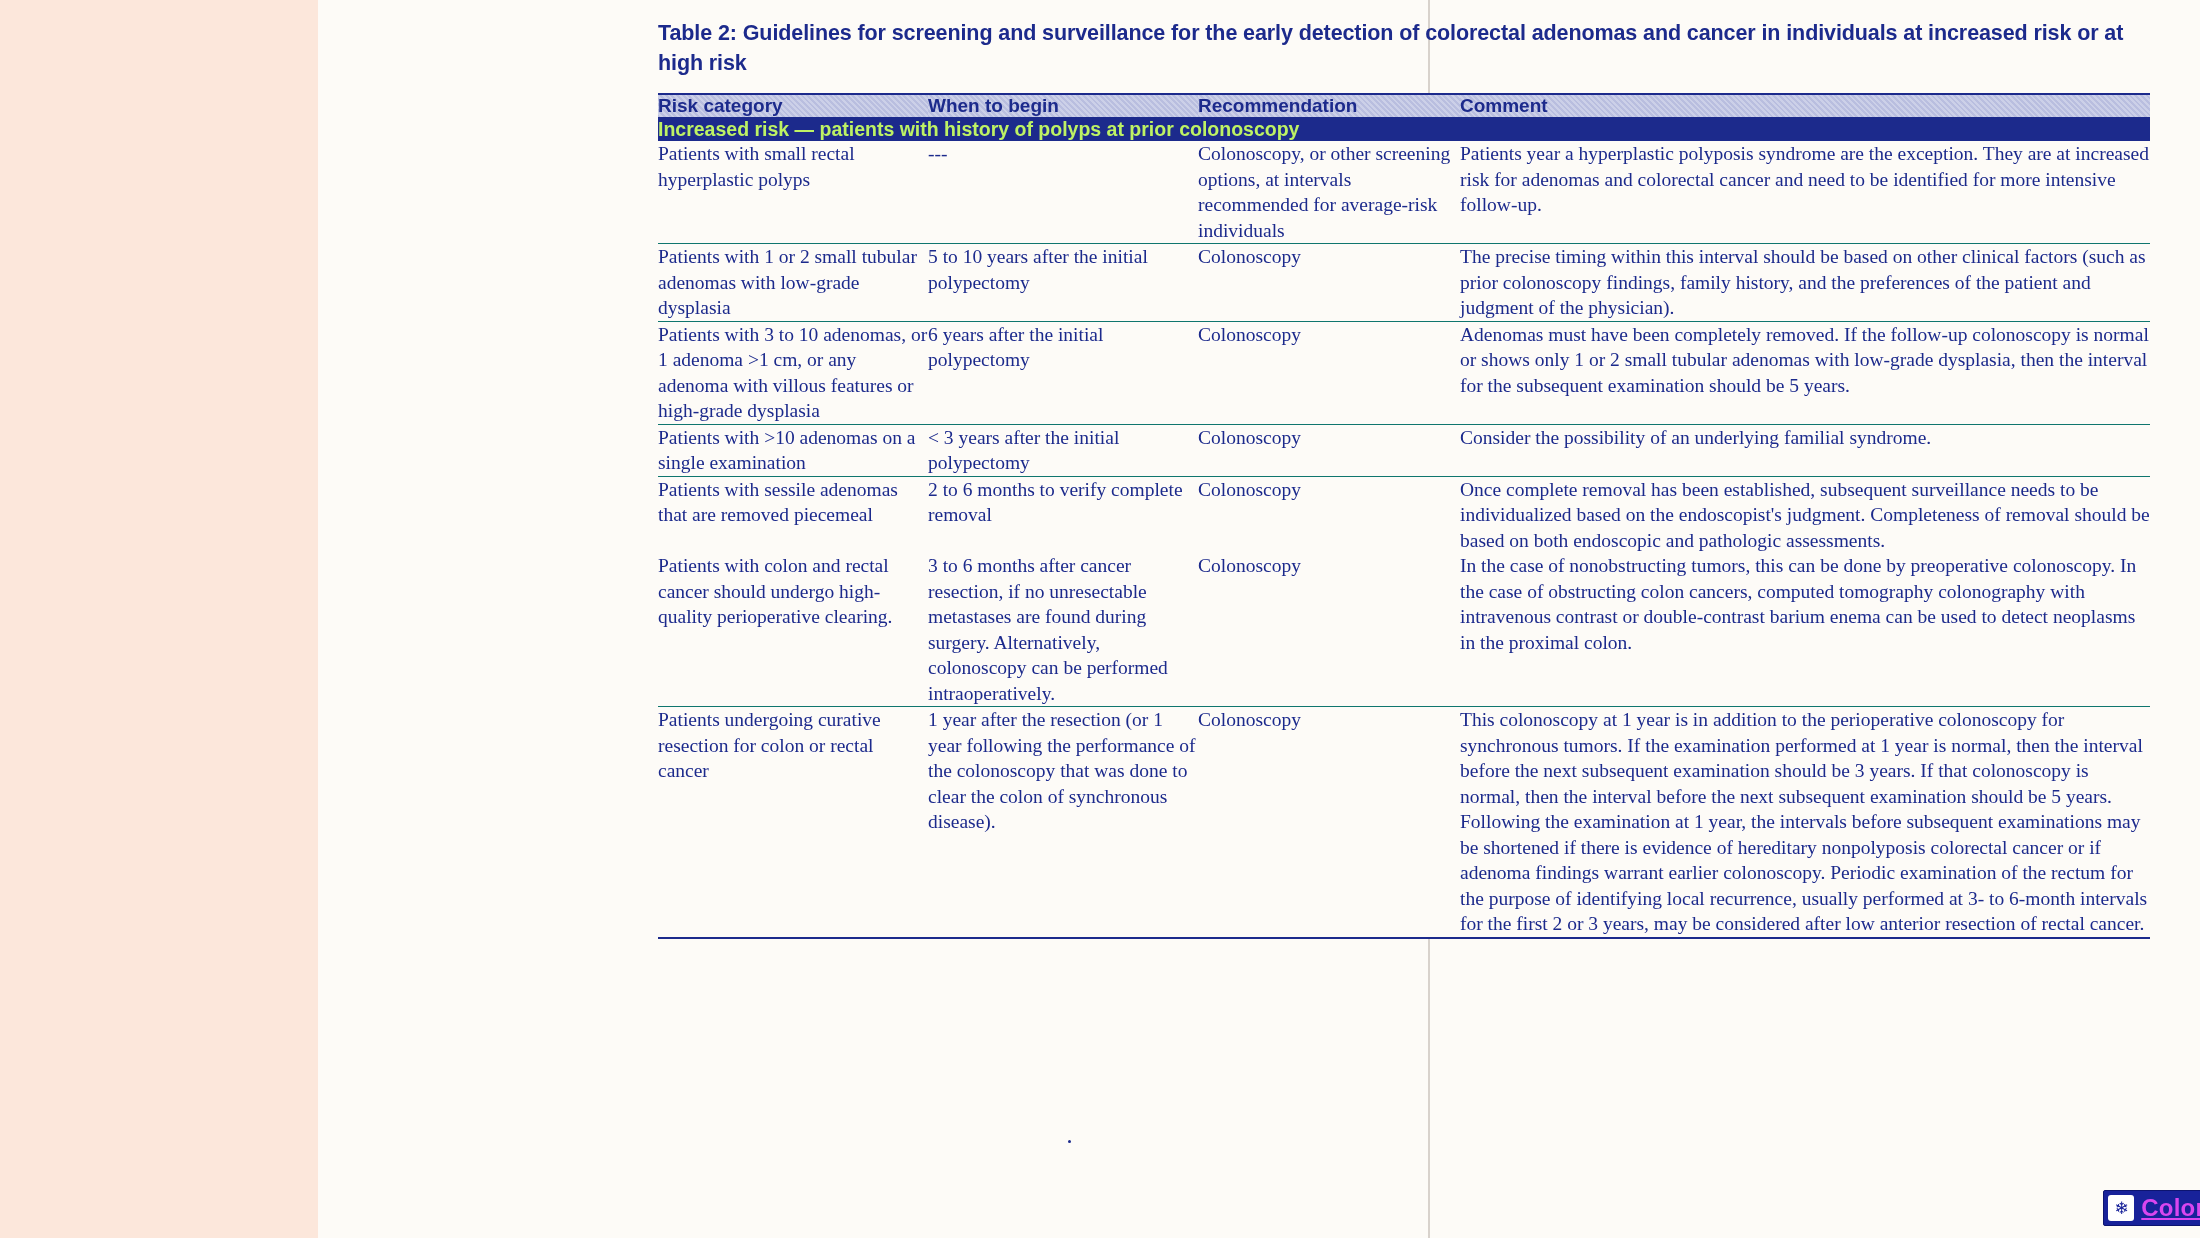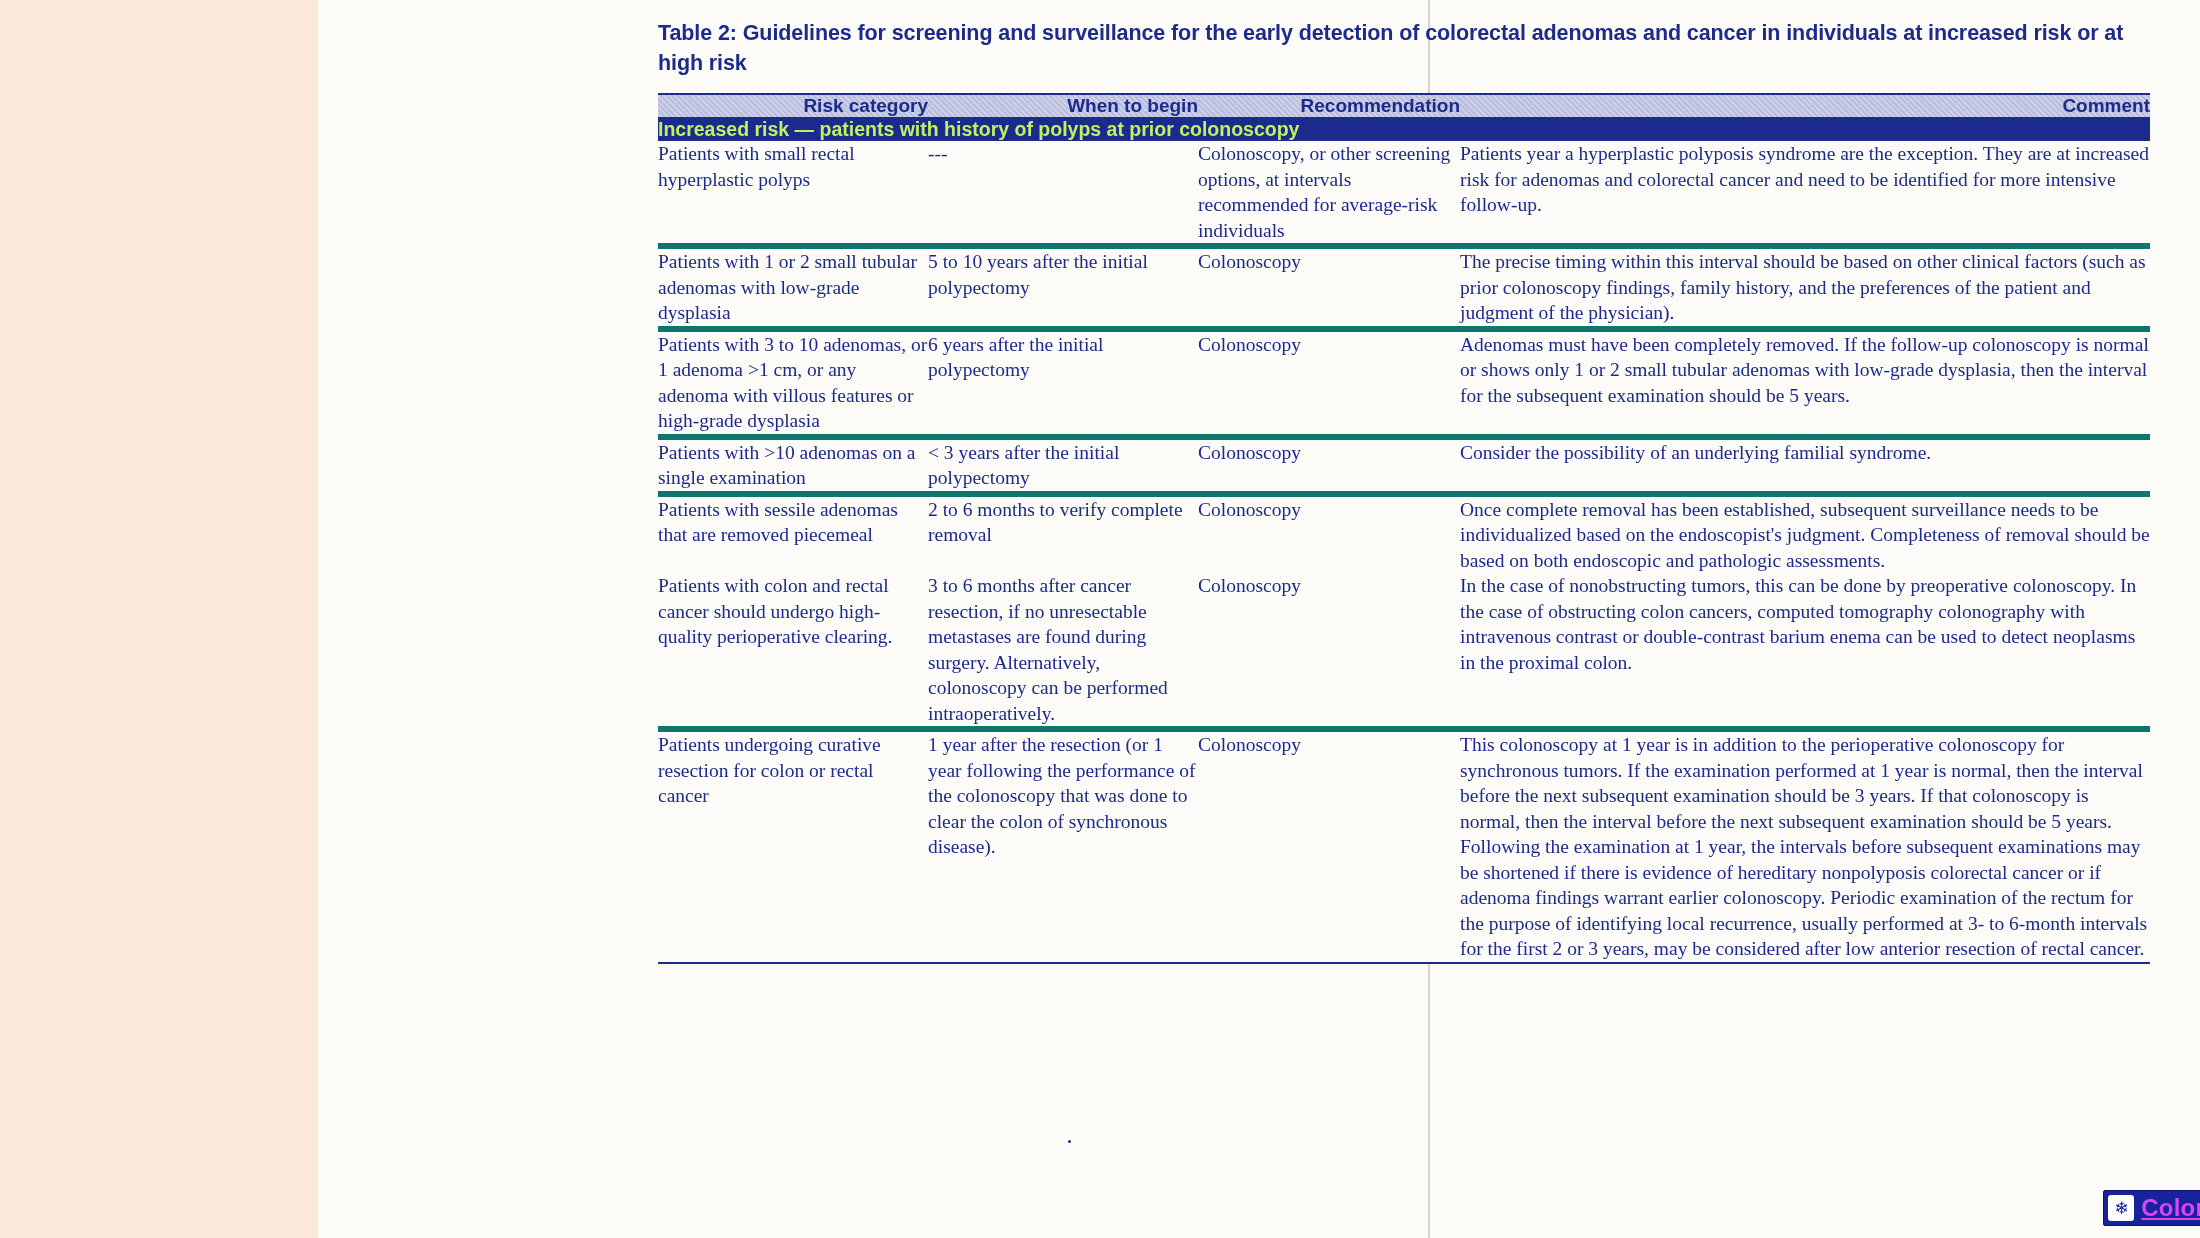--- a/index.html
+++ b/index.html
@@ -61,21 +61,21 @@
     vertical-align: top;
     padding: 0;
   }
   .hdr-row th {
     background:
       repeating-linear-gradient(45deg, #b9bedf 0px, #b9bedf 2px, #ccd0e8 2px, #ccd0e8 4px);
     color: #1c2a8c;
     font-family: "Liberation Sans", sans-serif;
     font-weight: bold;
     font-size: 19px;
-    text-align: right;
+    text-align: left;
     padding: 7px 10px 9px 10px;
     border-top: 2px solid #1c2a8c;
     border-bottom: 1px solid #1c2a8c;
   }
   .band-dark td {
     background: #1c2a8c;
     color: #bef264;
     font-family: "Liberation Sans", sans-serif;
     font-weight: bold;
     font-size: 19.5px;
@@ -91,21 +91,21 @@
     padding: 7px 10px 9px 10px;
     border-top: 1px solid #1c2a8c;
     border-bottom: 1px solid #1c2a8c;
   }
   .data-row td {
     font-family: "Liberation Serif", serif;
     font-size: 19.5px;
     line-height: 25.5px;
     color: #1c2a8c;
     padding: 8px 12px 12px 10px;
-    border-bottom: 6px solid #0f766e;
+    border-bottom: 1px solid #0f766e;
   }
   .data-row.no-rule td { border-bottom: none; }
   .c1 { width: 270px; }
   .c2 { width: 270px; }
   .c3 { width: 262px; }
   .c4 { width: 690px; }
   .last-rule {
     border-top: 2px solid #1c2a8c;
     height: 0;
   }

